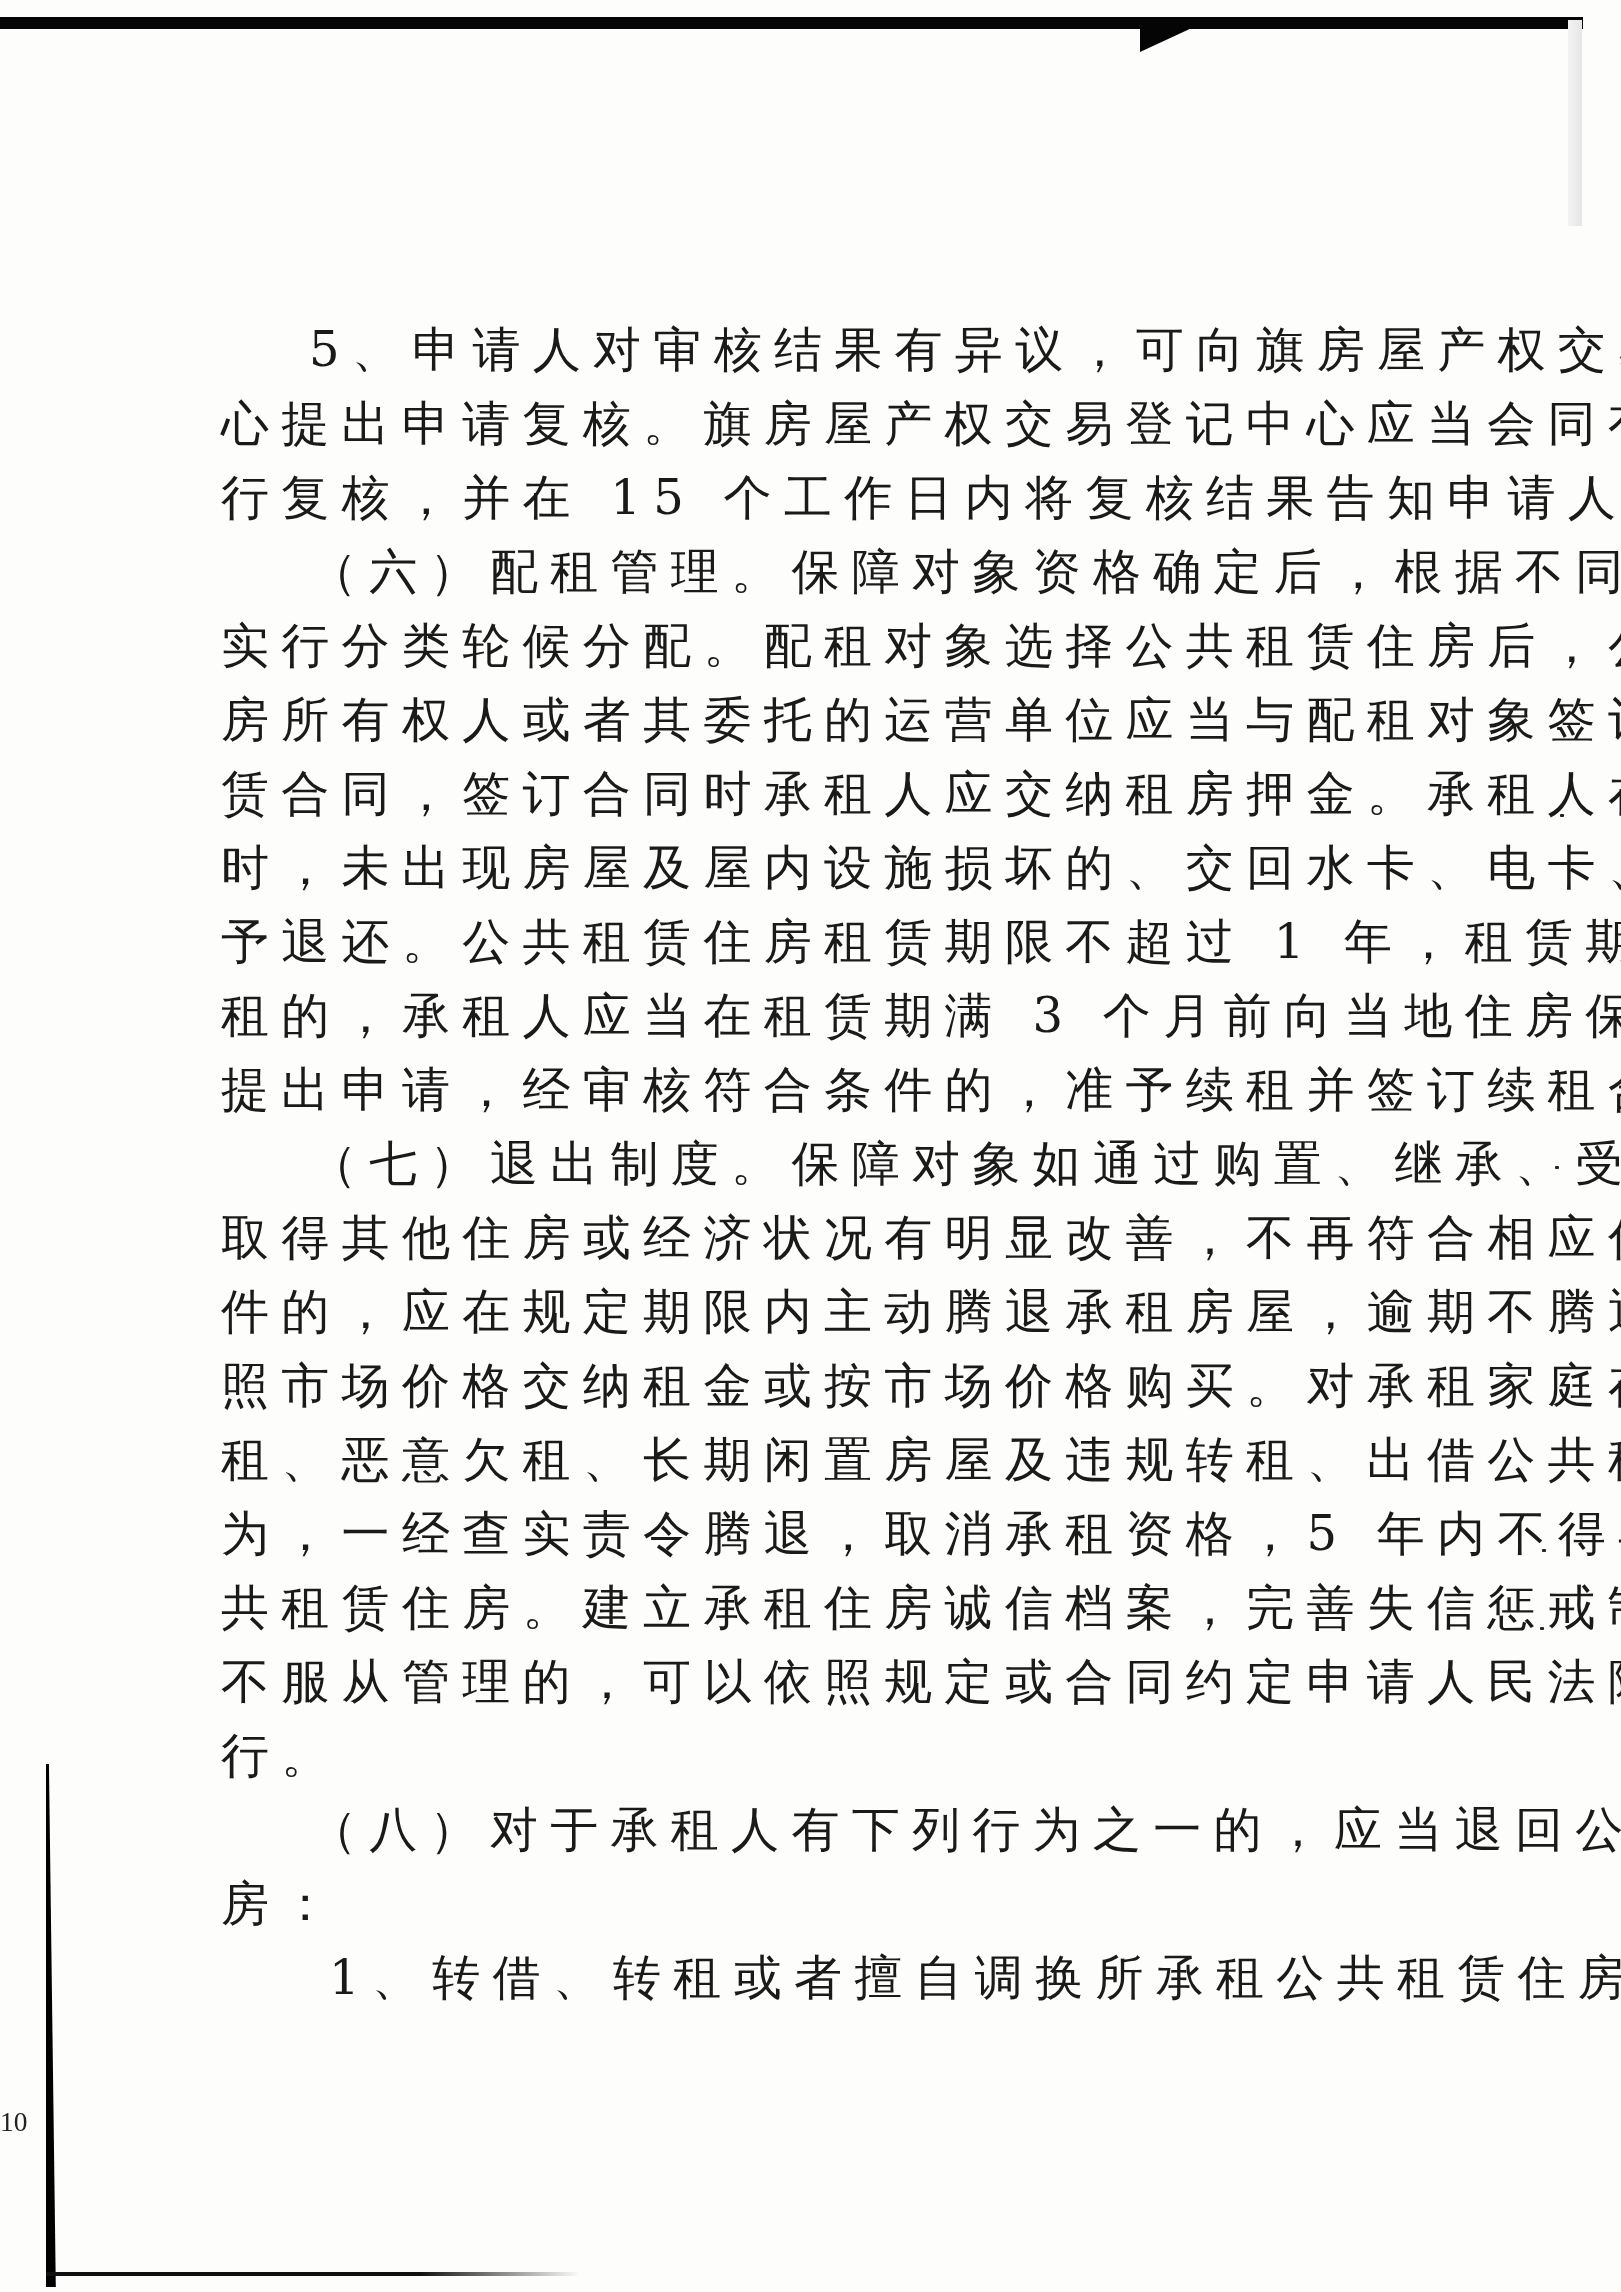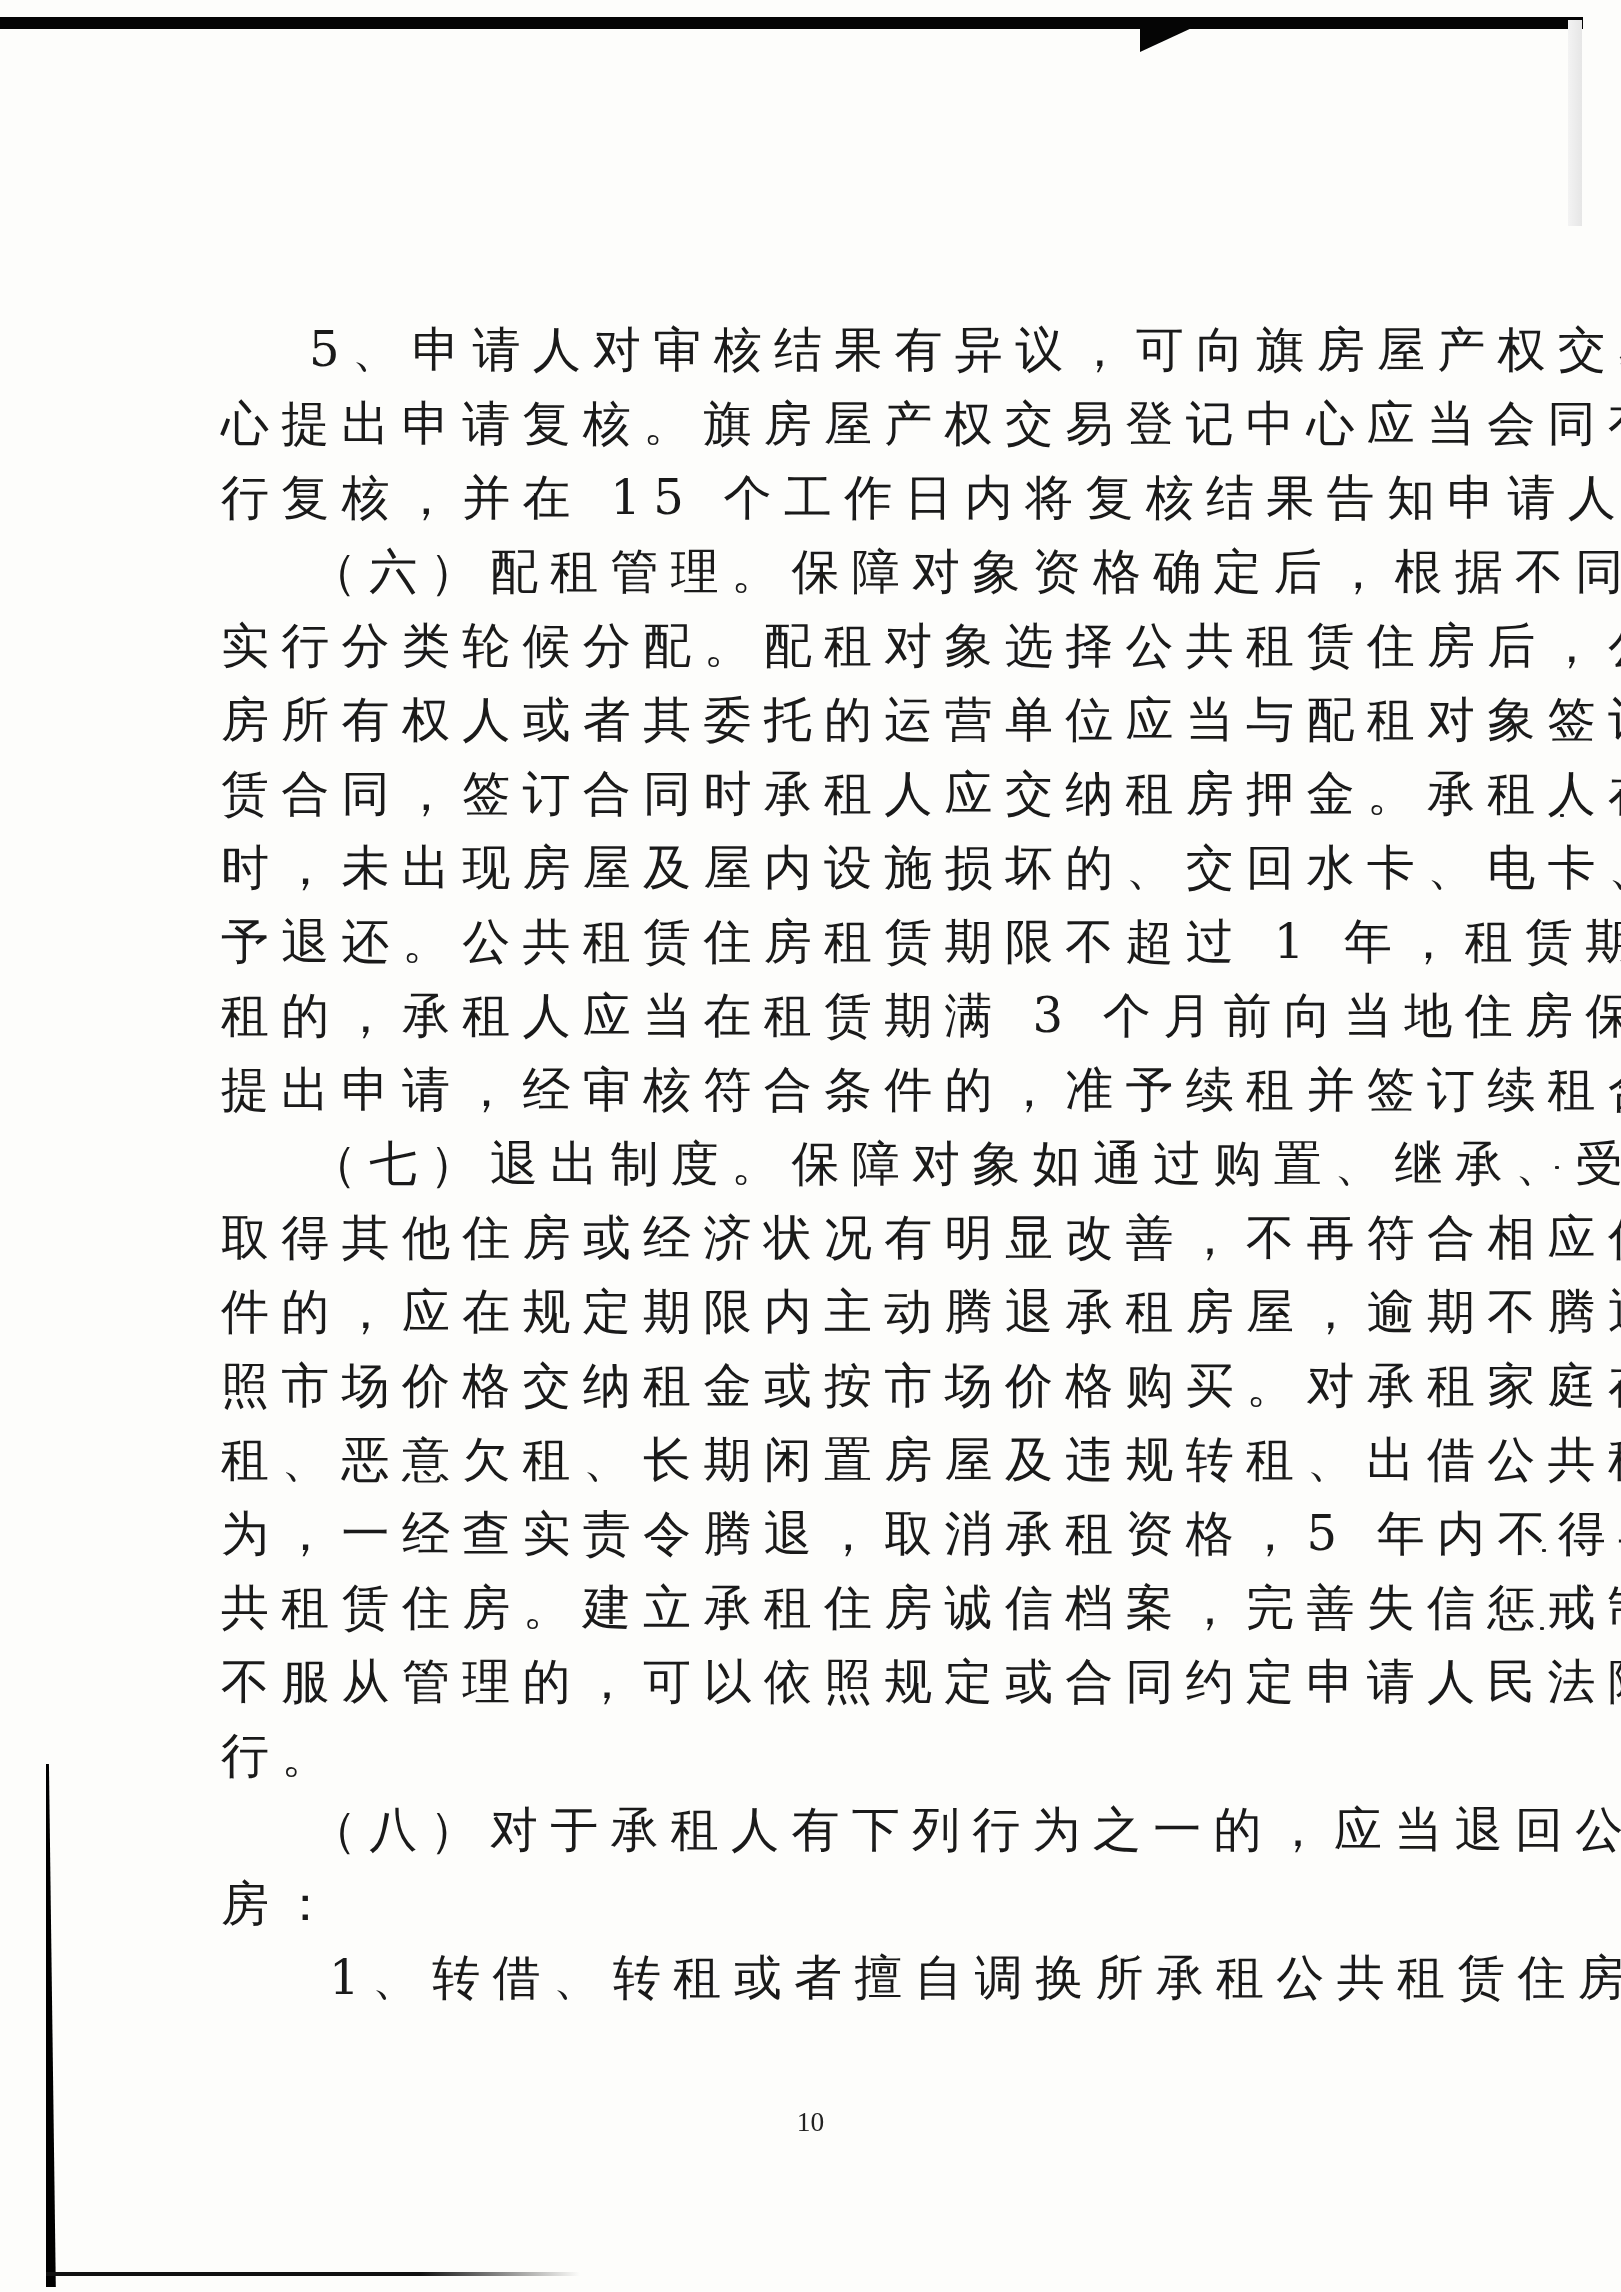--- a/index.html
+++ b/index.html
@@ -38,21 +38,21 @@
   .doc {
     position: absolute; left: 221px; top: 312px; width: 1215px;
   }
   .line {
     height: 74px; line-height: 74px; font-size: 48px; letter-spacing: 12.3px;
     white-space: nowrap;
   }
   .indent { padding-left: 88px; }
   .indent2 { padding-left: 108px; }
   .page-number {
-    position: absolute; left: 0; width: 1621px; top: 2107px; text-align: center;
+    position: absolute; left: 0; width: 1621px; top: 2107px; 
     font-family: "Liberation Serif", serif; font-size: 27.4px; color: #222;
   }
 </style>
 </head>
 <body>
 
 <div class="scan-top"></div>
 <div class="scan-top-notch"></div>
 <div class="scan-right-shadow"></div>
 <div class="scan-left-edge"></div>

